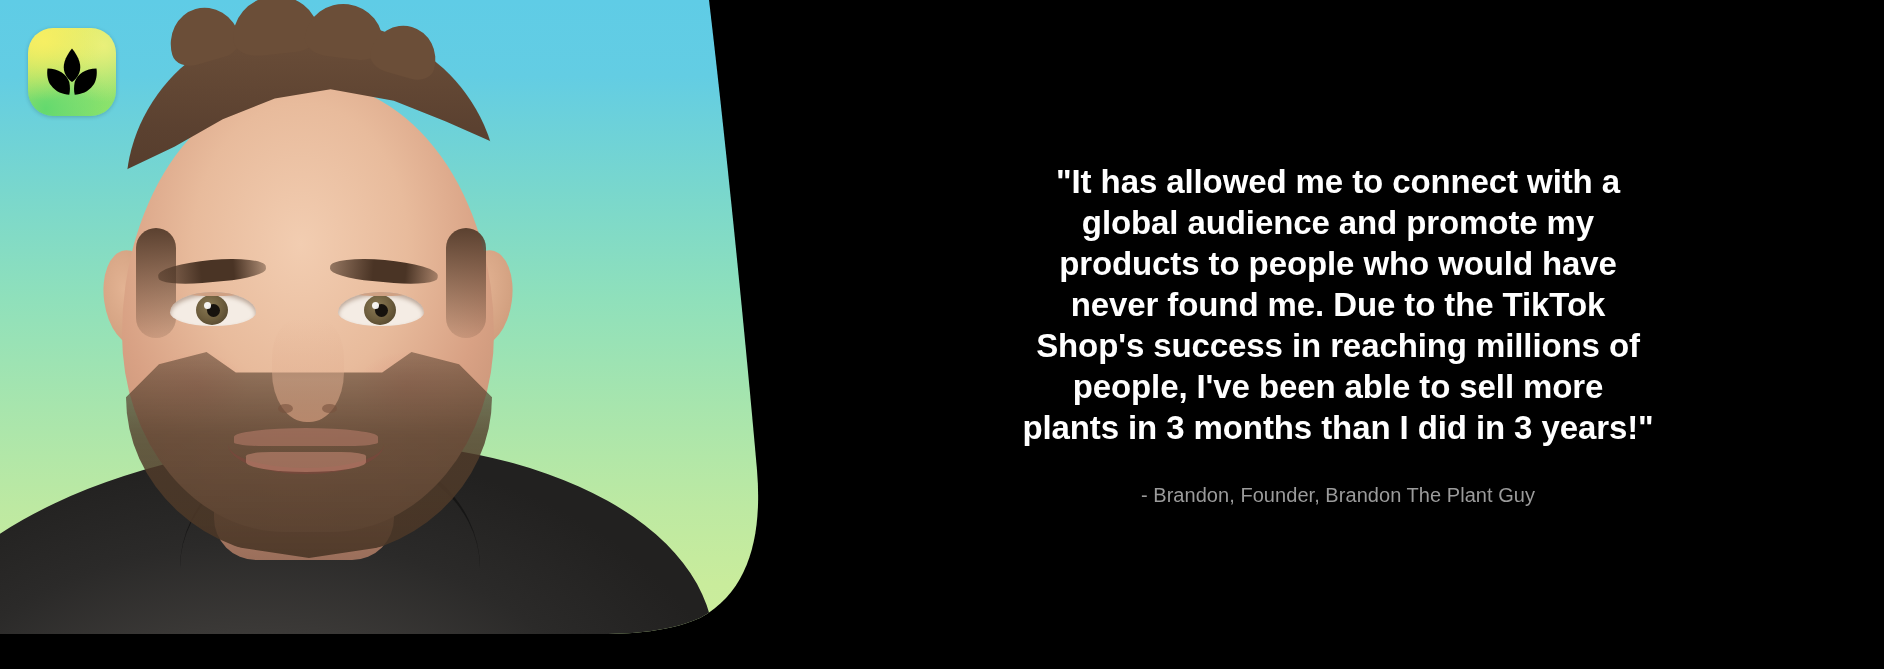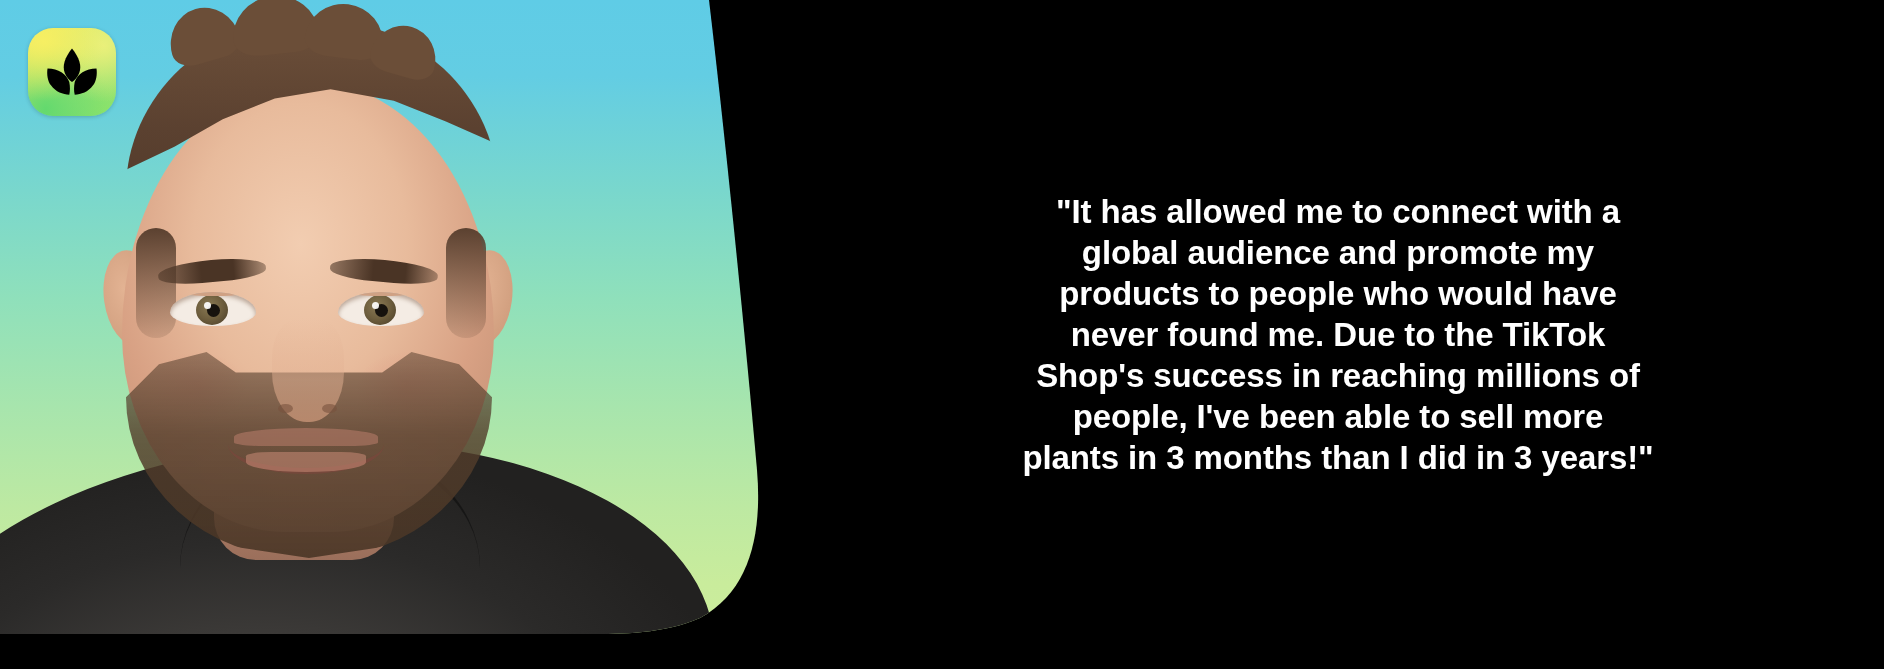--- a/index.html
+++ b/index.html
@@ -410,15 +410,16 @@
   <div class="logo-badge">
     <svg viewBox="0 0 64 64" aria-hidden="true">
       <path d="M32 6 C24 16, 21 25, 24 33 C26 38, 29 41, 32 43 C35 41, 38 38, 40 33 C43 25, 40 16, 32 6 Z" fill="#000000"></path>
       <path d="M5 28 C17 28, 26 34, 29 43 C30 48, 30 53, 29 57 C22 57, 14 54, 9 47 C5 42, 4 34, 5 28 Z" fill="#000000"></path>
       <path d="M59 28 C47 28, 38 34, 35 43 C34 48, 34 53, 35 57 C42 57, 50 54, 55 47 C59 42, 60 34, 59 28 Z" fill="#000000"></path>
     </svg>
   </div>
 
   <div class="quote-panel">
     <p class="quote-text">"It has allowed me to connect with a global audience and promote my products to people who would have never found me. Due to the TikTok Shop's success in reaching millions of people, I've been able to sell more plants in 3 months than I did in 3 years!"</p>
+    <p class="quote-attrib">- Brandon, Founder, Brandon The Plant Guy</p>
   </div>
 
 </div>
 
 </body></html>

